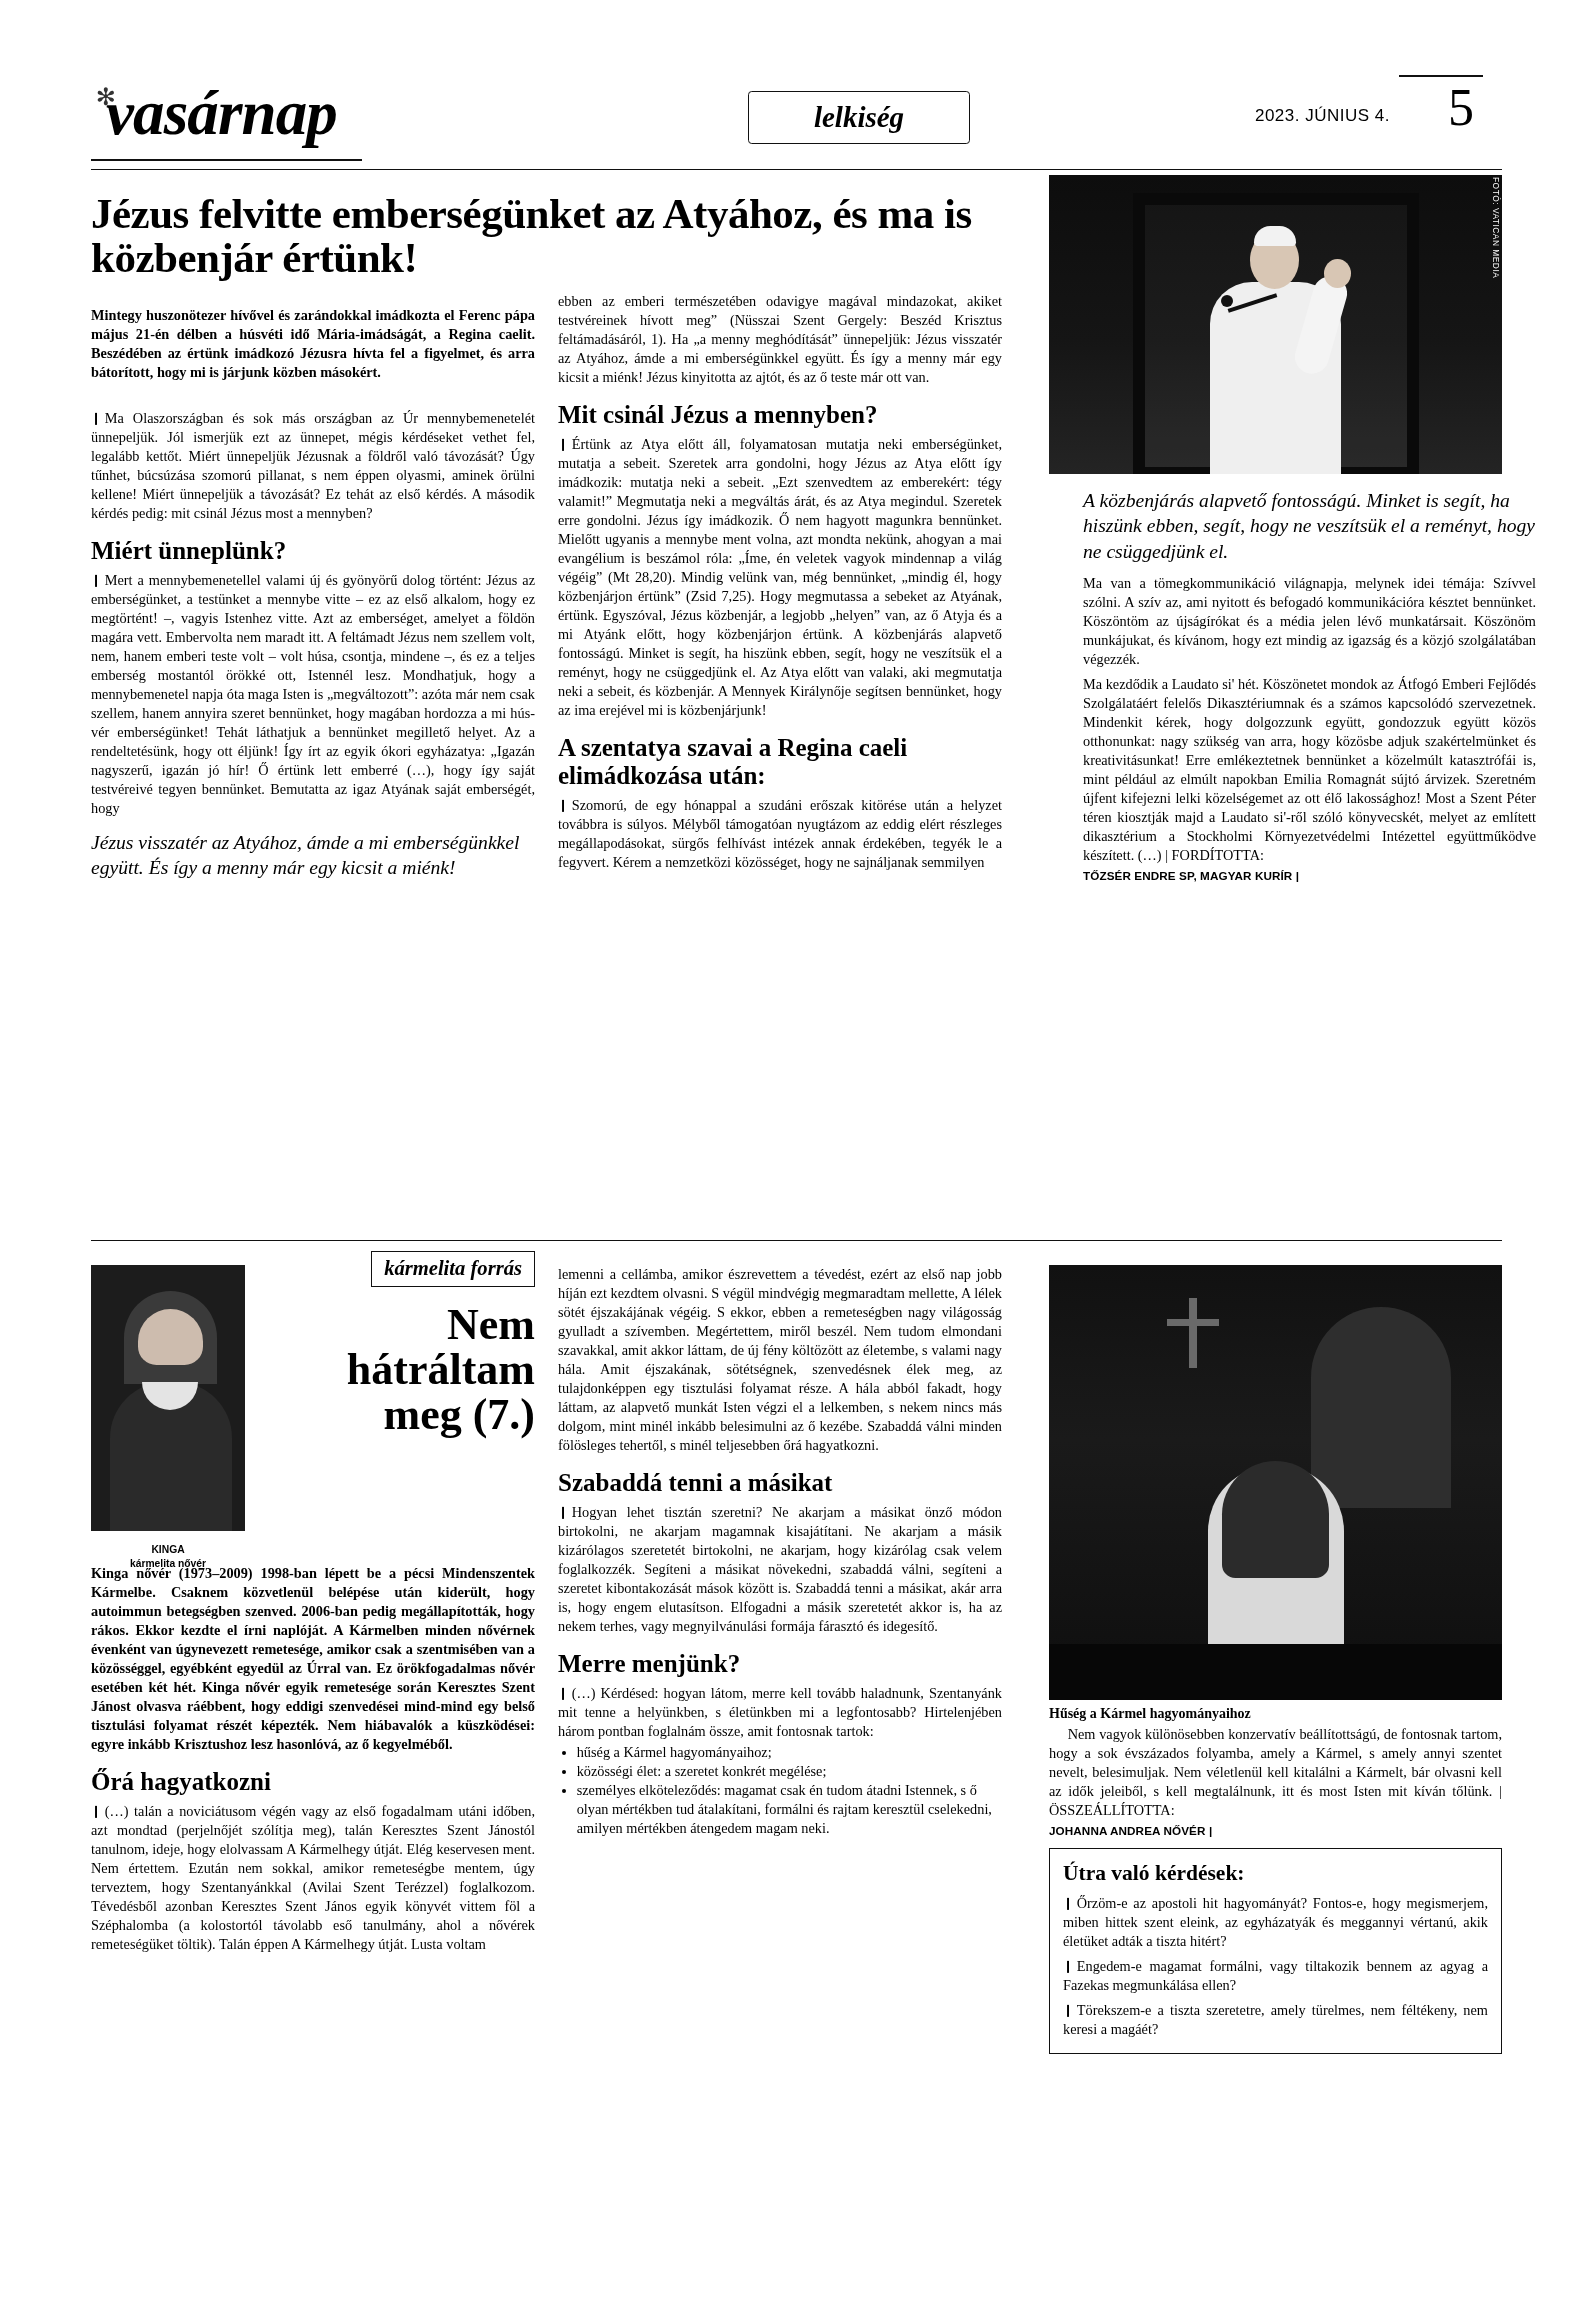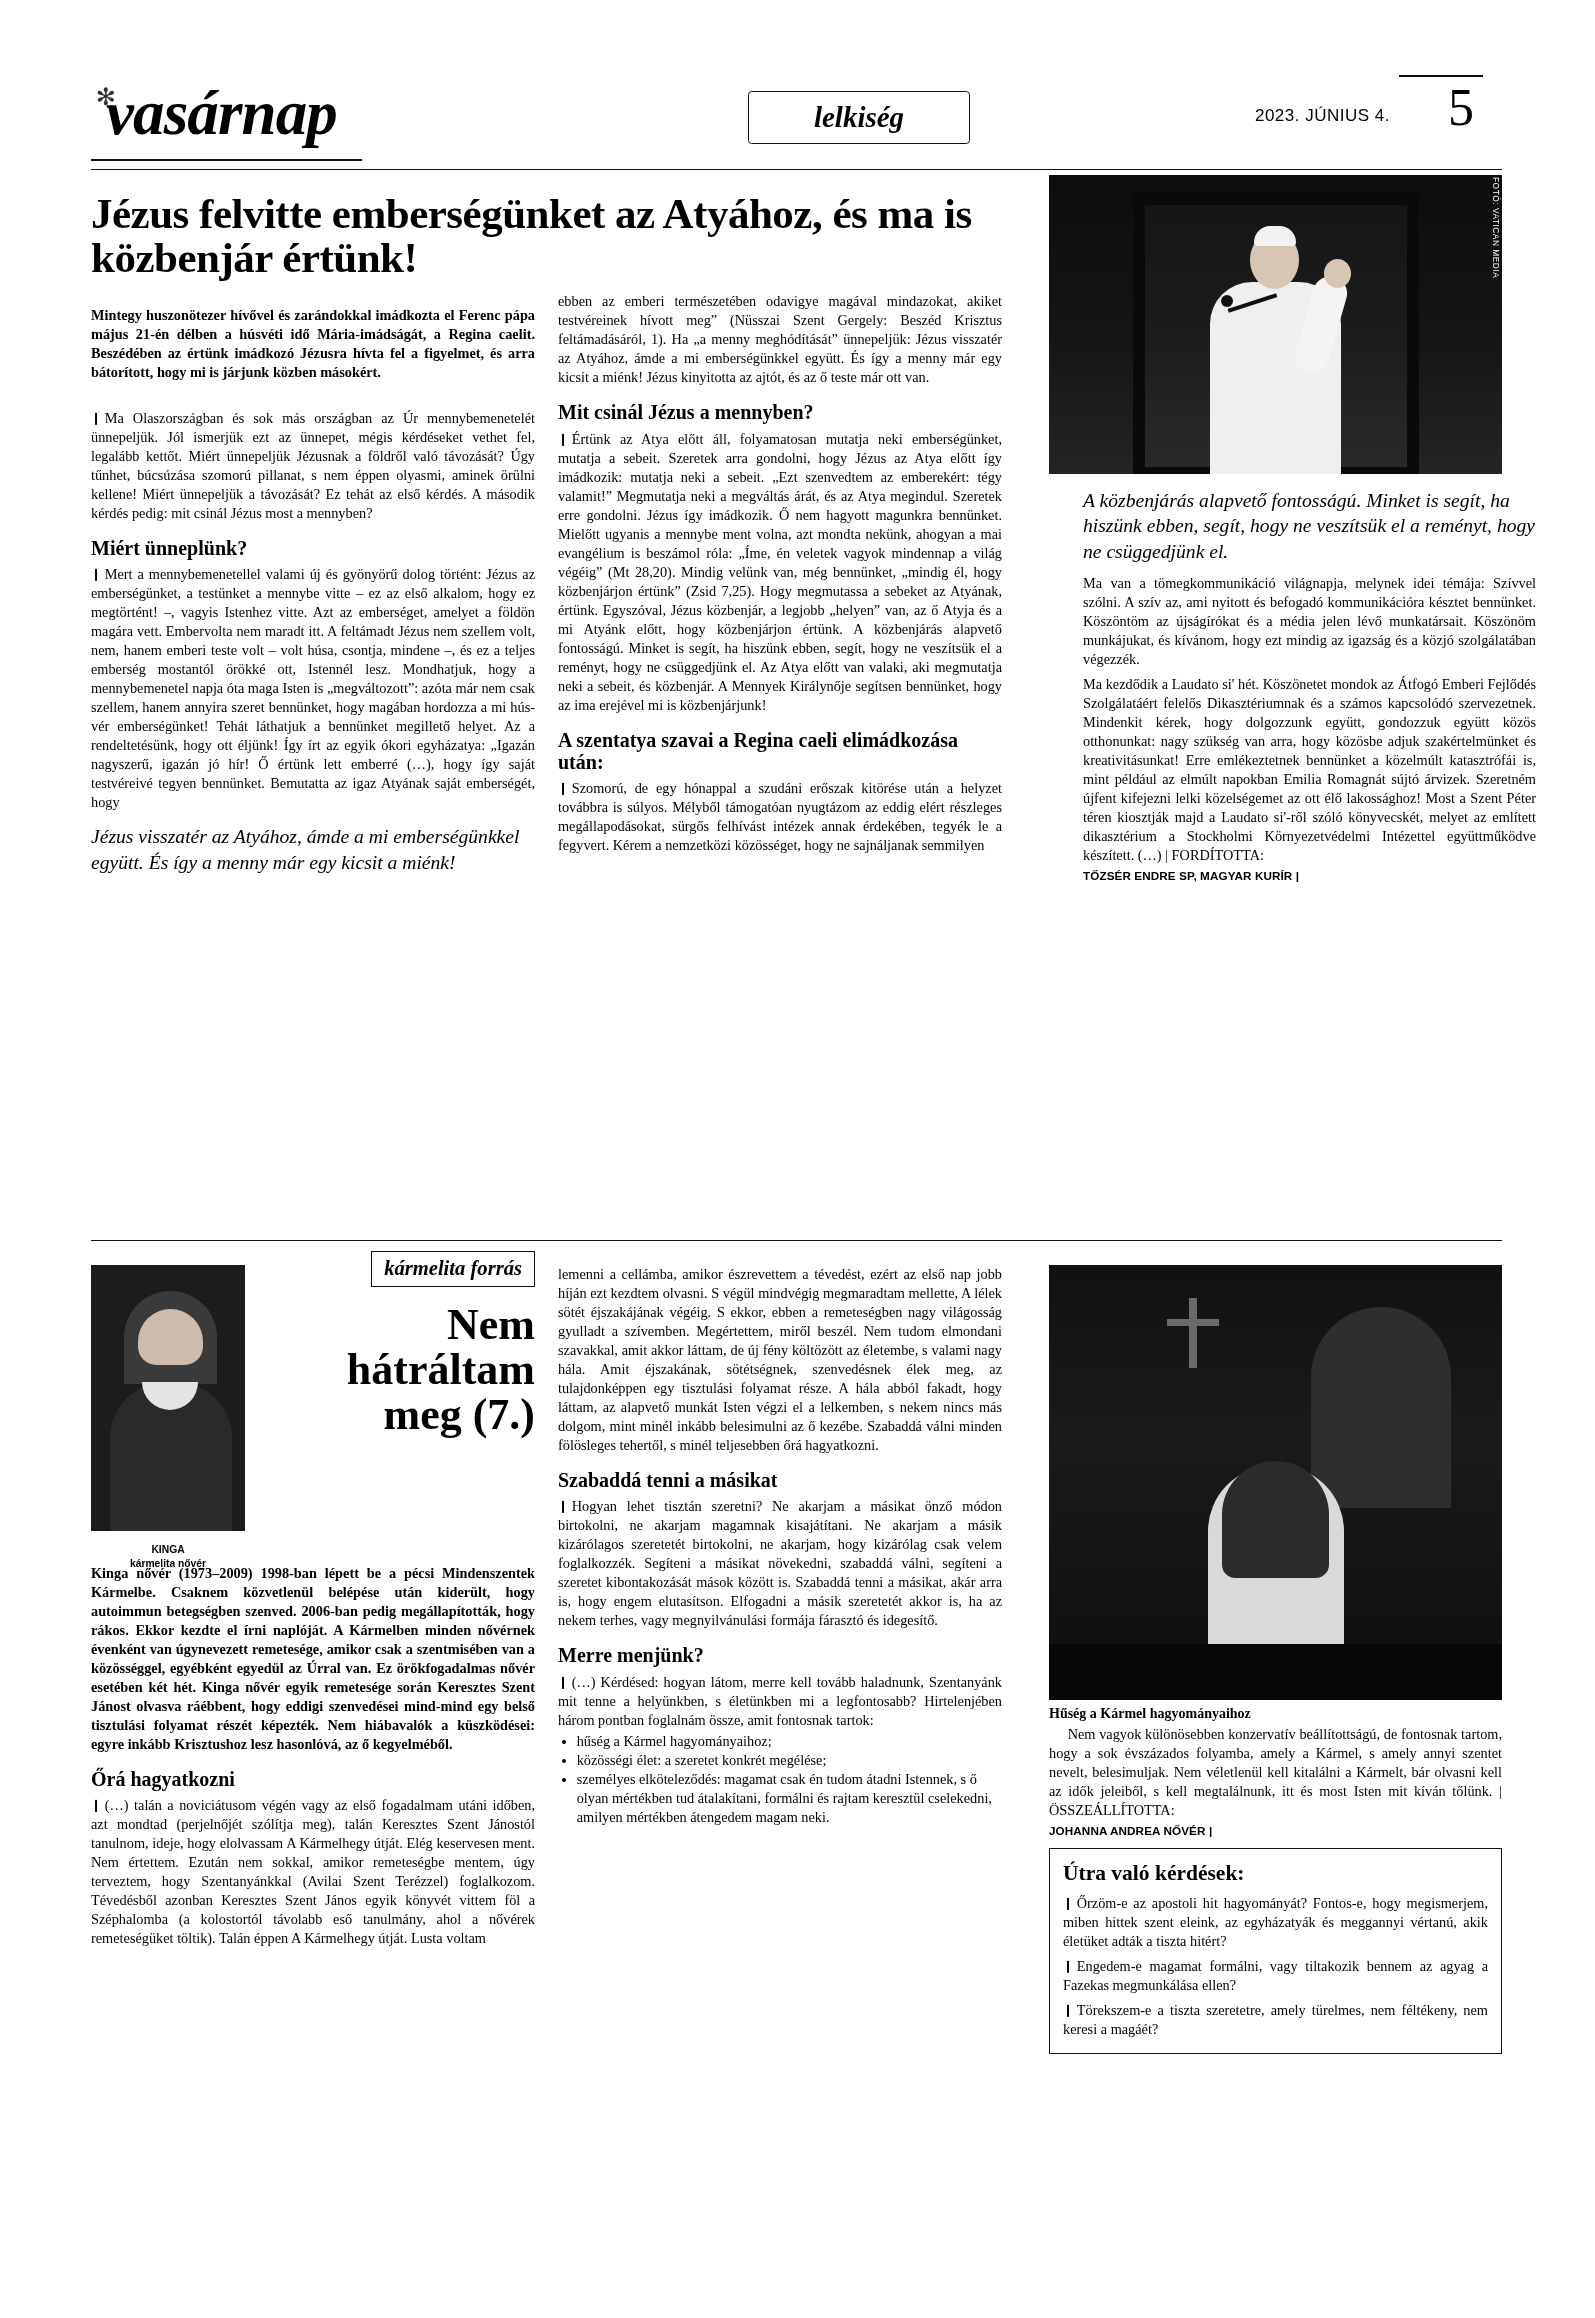--- a/index.html
+++ b/index.html
@@ -33,21 +33,21 @@
   }
   .mast-pagerule { position:absolute; right:18.7px; top:4.7px; width:84px; height:2.3px; background:#111; }
   .top-rule { position:absolute; left:0; top:99px; width:1411px; height:1.4px; background:#111; }
   .headline {
     font-size:43px; line-height:1.04; font-weight:700; letter-spacing:-0.5px;
     margin:21.5px 0 14px 0;
   }
   .lead { font-weight:700; font-size:14.3px; line-height:1.33; text-align:justify; }
   .body-p { font-size:14.3px; line-height:1.33; text-align:justify; margin:0 0 0 0; text-indent:0; }
   .body-p + .body-p { margin-top:6px; }
-  .subhead { font-size:20px; font-weight:700; line-height:1.1; margin:14px 0 6.5px 0; }
+  .subhead { font-size:25px; font-weight:700; line-height:1.1; margin:14px 0 6.5px 0; }
   .pull {
     font-size:19.6px; line-height:1.3; font-style:italic; margin:12px 0 9.3px 0;
   }
   .bar::before {
     content:"❙"; font-size:12px; margin-right:3.7px; position:relative; top:-0.9px;
   }
   .credit { font-family:"Liberation Sans", sans-serif; font-size:11.7px; font-weight:700; letter-spacing:0.1px; }
   .col { box-sizing:border-box; }
   .c1 { position:absolute; left:0; top:0; width:444px; }
   .c2 { position:absolute; left:467px; top:0; width:444px; }

